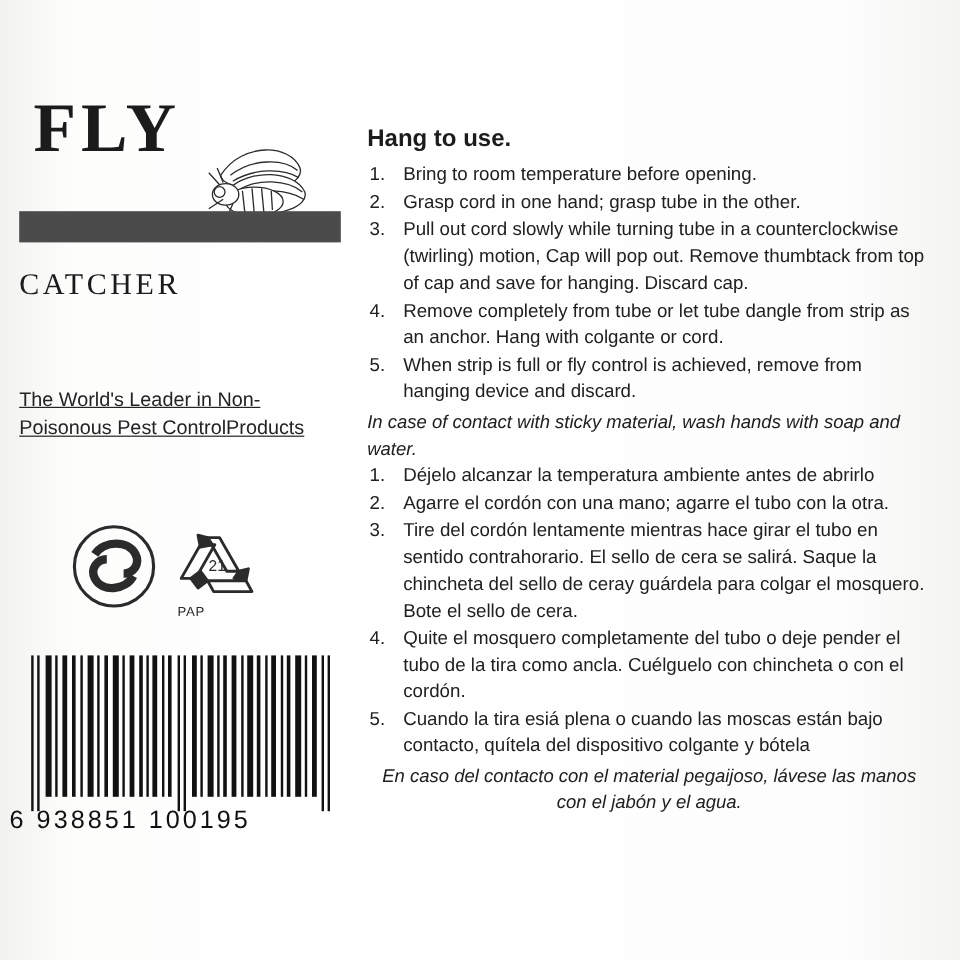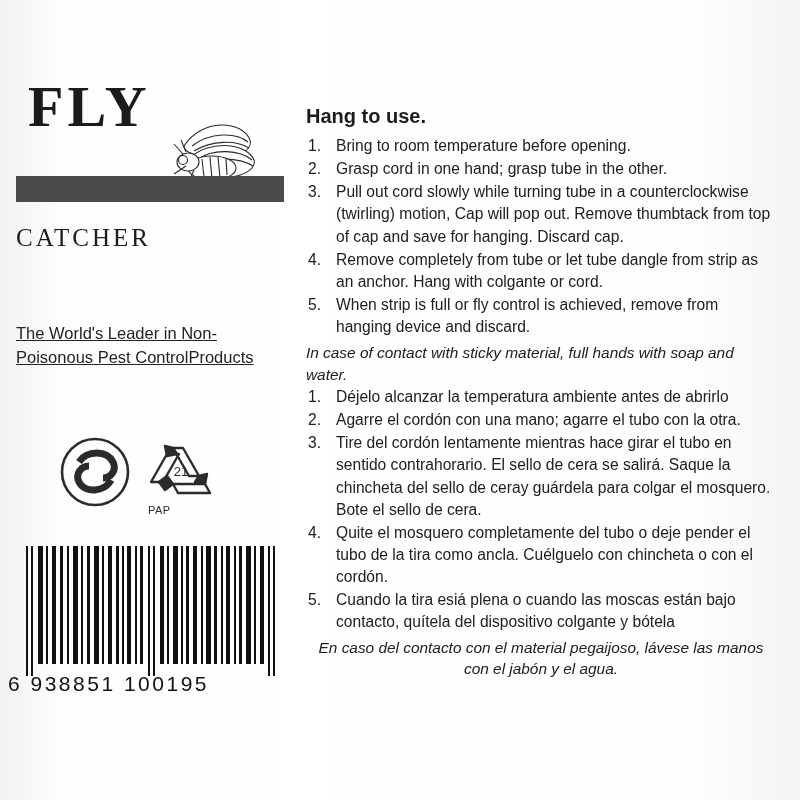--- a/index.html
+++ b/index.html
@@ -299,21 +299,21 @@
       <li>
         <span class="num">4.</span>
         <span>Remove completely from tube or let tube dangle from strip as an anchor. Hang with colgante or cord.</span>
       </li>
       <li>
         <span class="num">5.</span>
         <span>When strip is full or fly control is achieved, remove from hanging device and discard.</span>
       </li>
     </ol>
 
-    <div class="note">In case of contact with sticky material, full hands with soap and water.</div>
+    <div class="note">In case of contact with sticky material, wash hands with soap and water.</div>
 
 
     <ol class="steps">
       <li>
         <span class="num">1.</span>
         <span>Déjelo alcanzar la temperatura ambiente antes de abrirlo</span>
       </li>
       <li>
         <span class="num">2.</span>
         <span>Agarre el cordón con una mano; agarre el tubo con la otra.</span>

